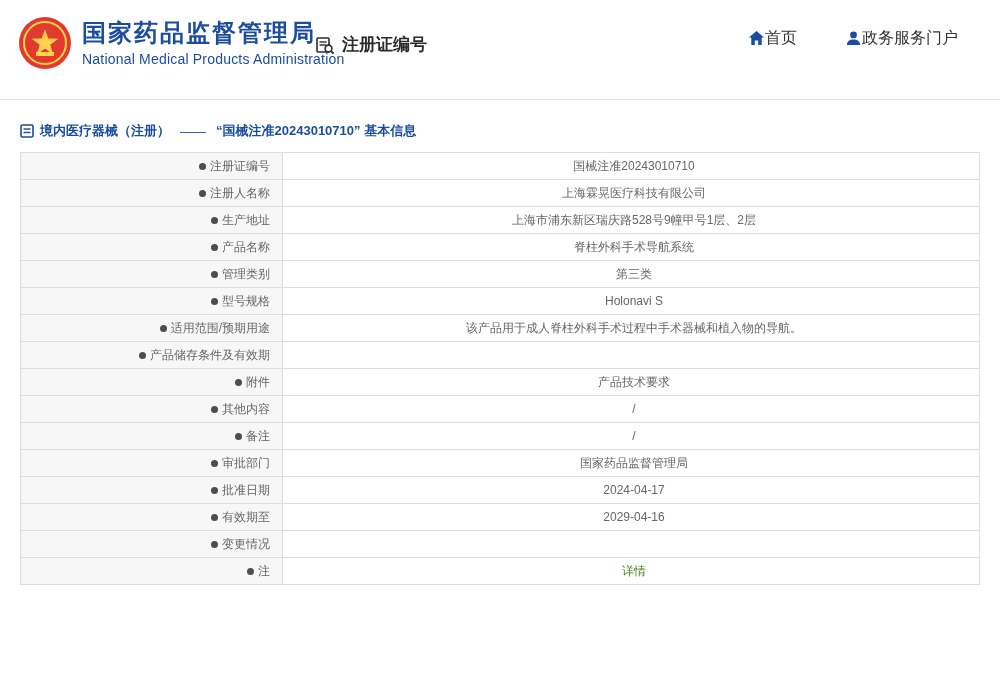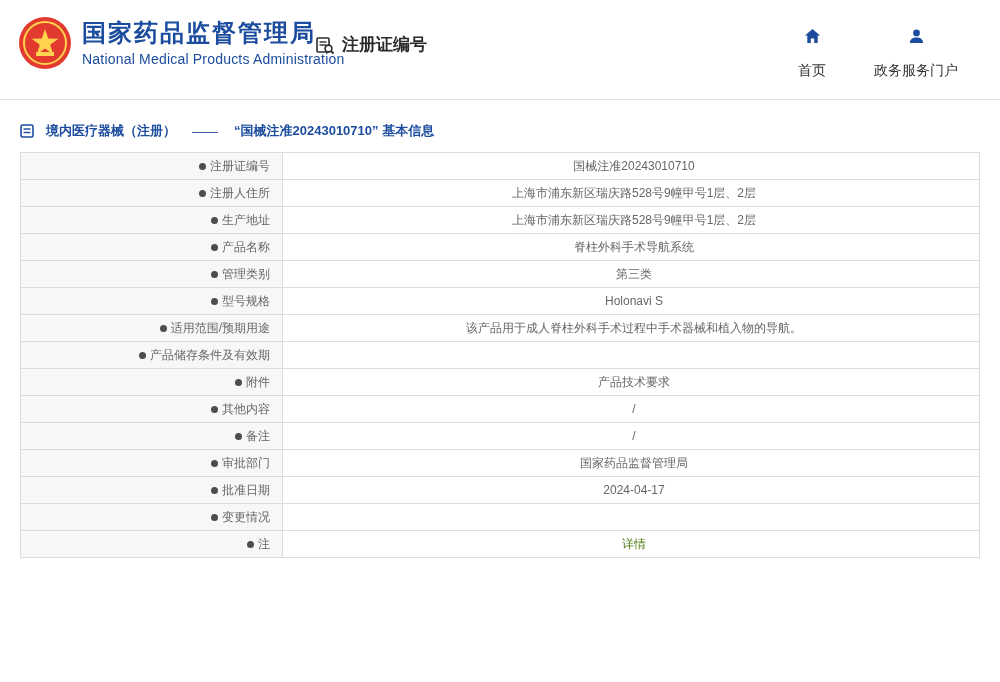--- a/index.html
+++ b/index.html
@@ -10,26 +10,26 @@
   .site-header { position:relative; height:100px; background:#fff; border-bottom:1px solid #e4e4e4; }
   .brand { position:absolute; left:18px; top:16px; display:flex; align-items:center; gap:10px; }
   .logo { width:54px; height:54px; flex:0 0 auto; }
   .brand-text .cn { font-size:24px; font-weight:bold; color:#1b4c9e; letter-spacing:2px; line-height:1.2; }
   .brand-text .en { font-size:14px; color:#1b4c9e; margin-top:3px; letter-spacing:0.2px; }
 
   .section-title { position:absolute; left:315px; top:33px; display:flex; align-items:center; gap:7px;
                    font-size:17px; font-weight:bold; color:#2b2b2b; cursor:pointer; }
 
   .top-nav { position:absolute; right:42px; top:28px; display:flex; gap:48px; }
-  .nav-item { display:flex; flex-direction:column; align-items:center; gap:17px;
-              font-size:14px; color:#333; text-decoration:none; cursor:pointer; }
+  .nav-item { display:flex; flex-direction:row; align-items:center; gap:0;
+              font-size:16px; color:#333; text-decoration:none; cursor:pointer; }
   .nav-item .nicon { width:17px; height:17px; display:block; }
 
   
-  .breadcrumb { margin:22px 20px 12px 20px; display:flex; align-items:center; gap:12px;
+  .breadcrumb { margin:22px 20px 12px 20px; display:flex; align-items:center; gap:6px;
                 font-size:13px; font-weight:bold; color:#1b4c9e; }
   .bc-icon { width:14px; height:14px; display:inline-block; }
   .breadcrumb .dash { margin:0 4px; font-weight:normal; color:#1b4c9e; }
 
   
   .info-table { width:960px; margin:0 20px; border-collapse:collapse; table-layout:fixed;padding-left:9px; }
   .info-table th, .info-table td { border:1px solid #dcdcdc; font-size:12px; height:27px;
                                    vertical-align:middle; color:#666; }
   .info-table th { width:262px; background:#f7f7f7; font-weight:normal; text-align:right;
                    padding:4px 12px 4px 6px; white-space:nowrap; }
@@ -95,25 +95,25 @@
     <span>“国械注准20243010710” 基本信息</span>
   </div>
 
   <table class="info-table">
     <tbody id="rows">
   <tr>
     <th><span class="dot" hidden=""></span><span class="lbl">注册证编号</span></th>
     <td><span class="val">国械注准20243010710</span></td>
   </tr>
 
+  <tr>
+    <th><span class="dot" hidden=""></span><span class="lbl">注册人名称</span></th>
+    <td><span class="val">上海霖晃医疗科技有限公司</span></td>
+  </tr>
 
-  <tr>
-    <th><span class="dot" hidden=""></span><span class="lbl">注册人住所</span></th>
-    <td><span class="val">上海市浦东新区瑞庆路528号9幢甲号1层、2层</span></td>
-  </tr>
 
   <tr>
     <th><span class="dot" hidden=""></span><span class="lbl">生产地址</span></th>
     <td><span class="val">上海市浦东新区瑞庆路528号9幢甲号1层、2层</span></td>
   </tr>
 
   <tr>
     <th><span class="dot" hidden=""></span><span class="lbl">产品名称</span></th>
     <td><span class="val">脊柱外科手术导航系统</span></td>
   </tr>
@@ -158,20 +158,24 @@
     <th><span class="dot" hidden=""></span><span class="lbl">审批部门</span></th>
     <td><span class="val">国家药品监督管理局</span></td>
   </tr>
 
   <tr>
     <th><span class="dot" hidden=""></span><span class="lbl">批准日期</span></th>
     <td><span class="val">2024-04-17</span></td>
   </tr>
 
 
+  <tr>
+    <th><span class="dot" hidden=""></span><span class="lbl">有效期至</span></th>
+    <td><span class="val">2029-04-16</span></td>
+  </tr>
 
   <tr>
     <th><span class="dot" hidden=""></span><span class="lbl">变更情况</span></th>
     <td><span class="val"></span></td>
   </tr>
 
   <tr>
     <th><span class="dot"></span><span class="lbl">注</span></th>
     <td><span class="val link">详情</span></td>
   </tr>

